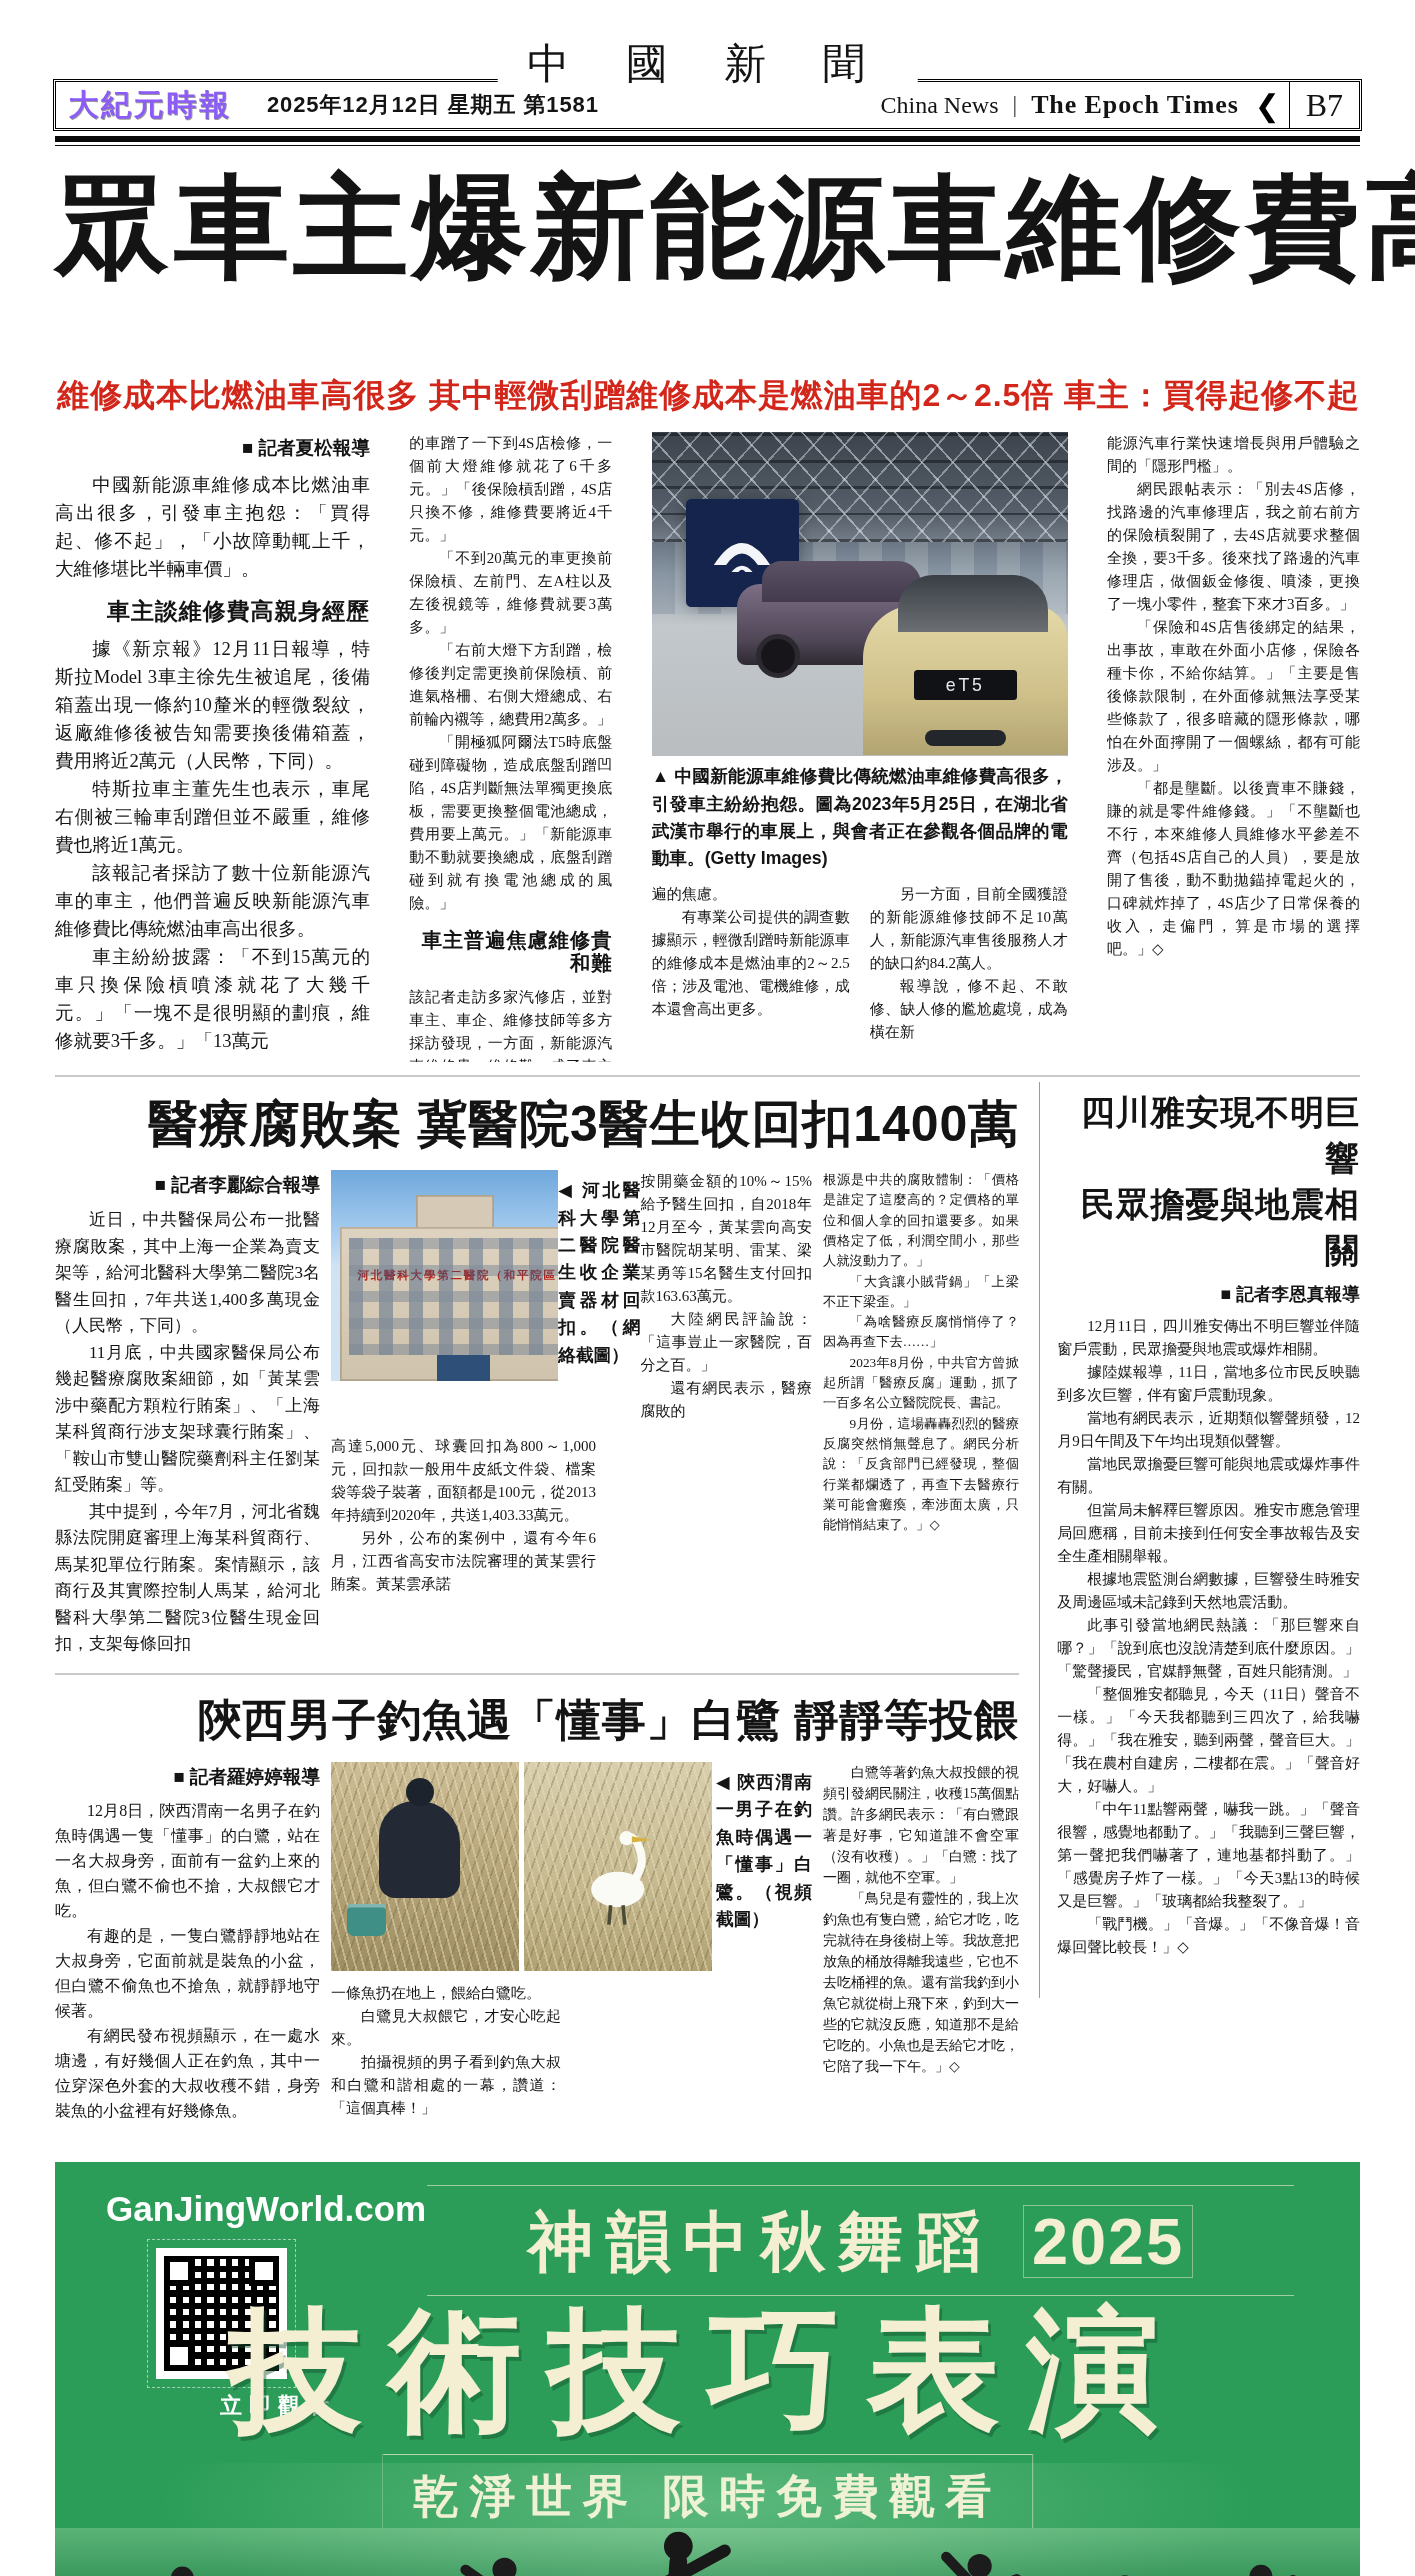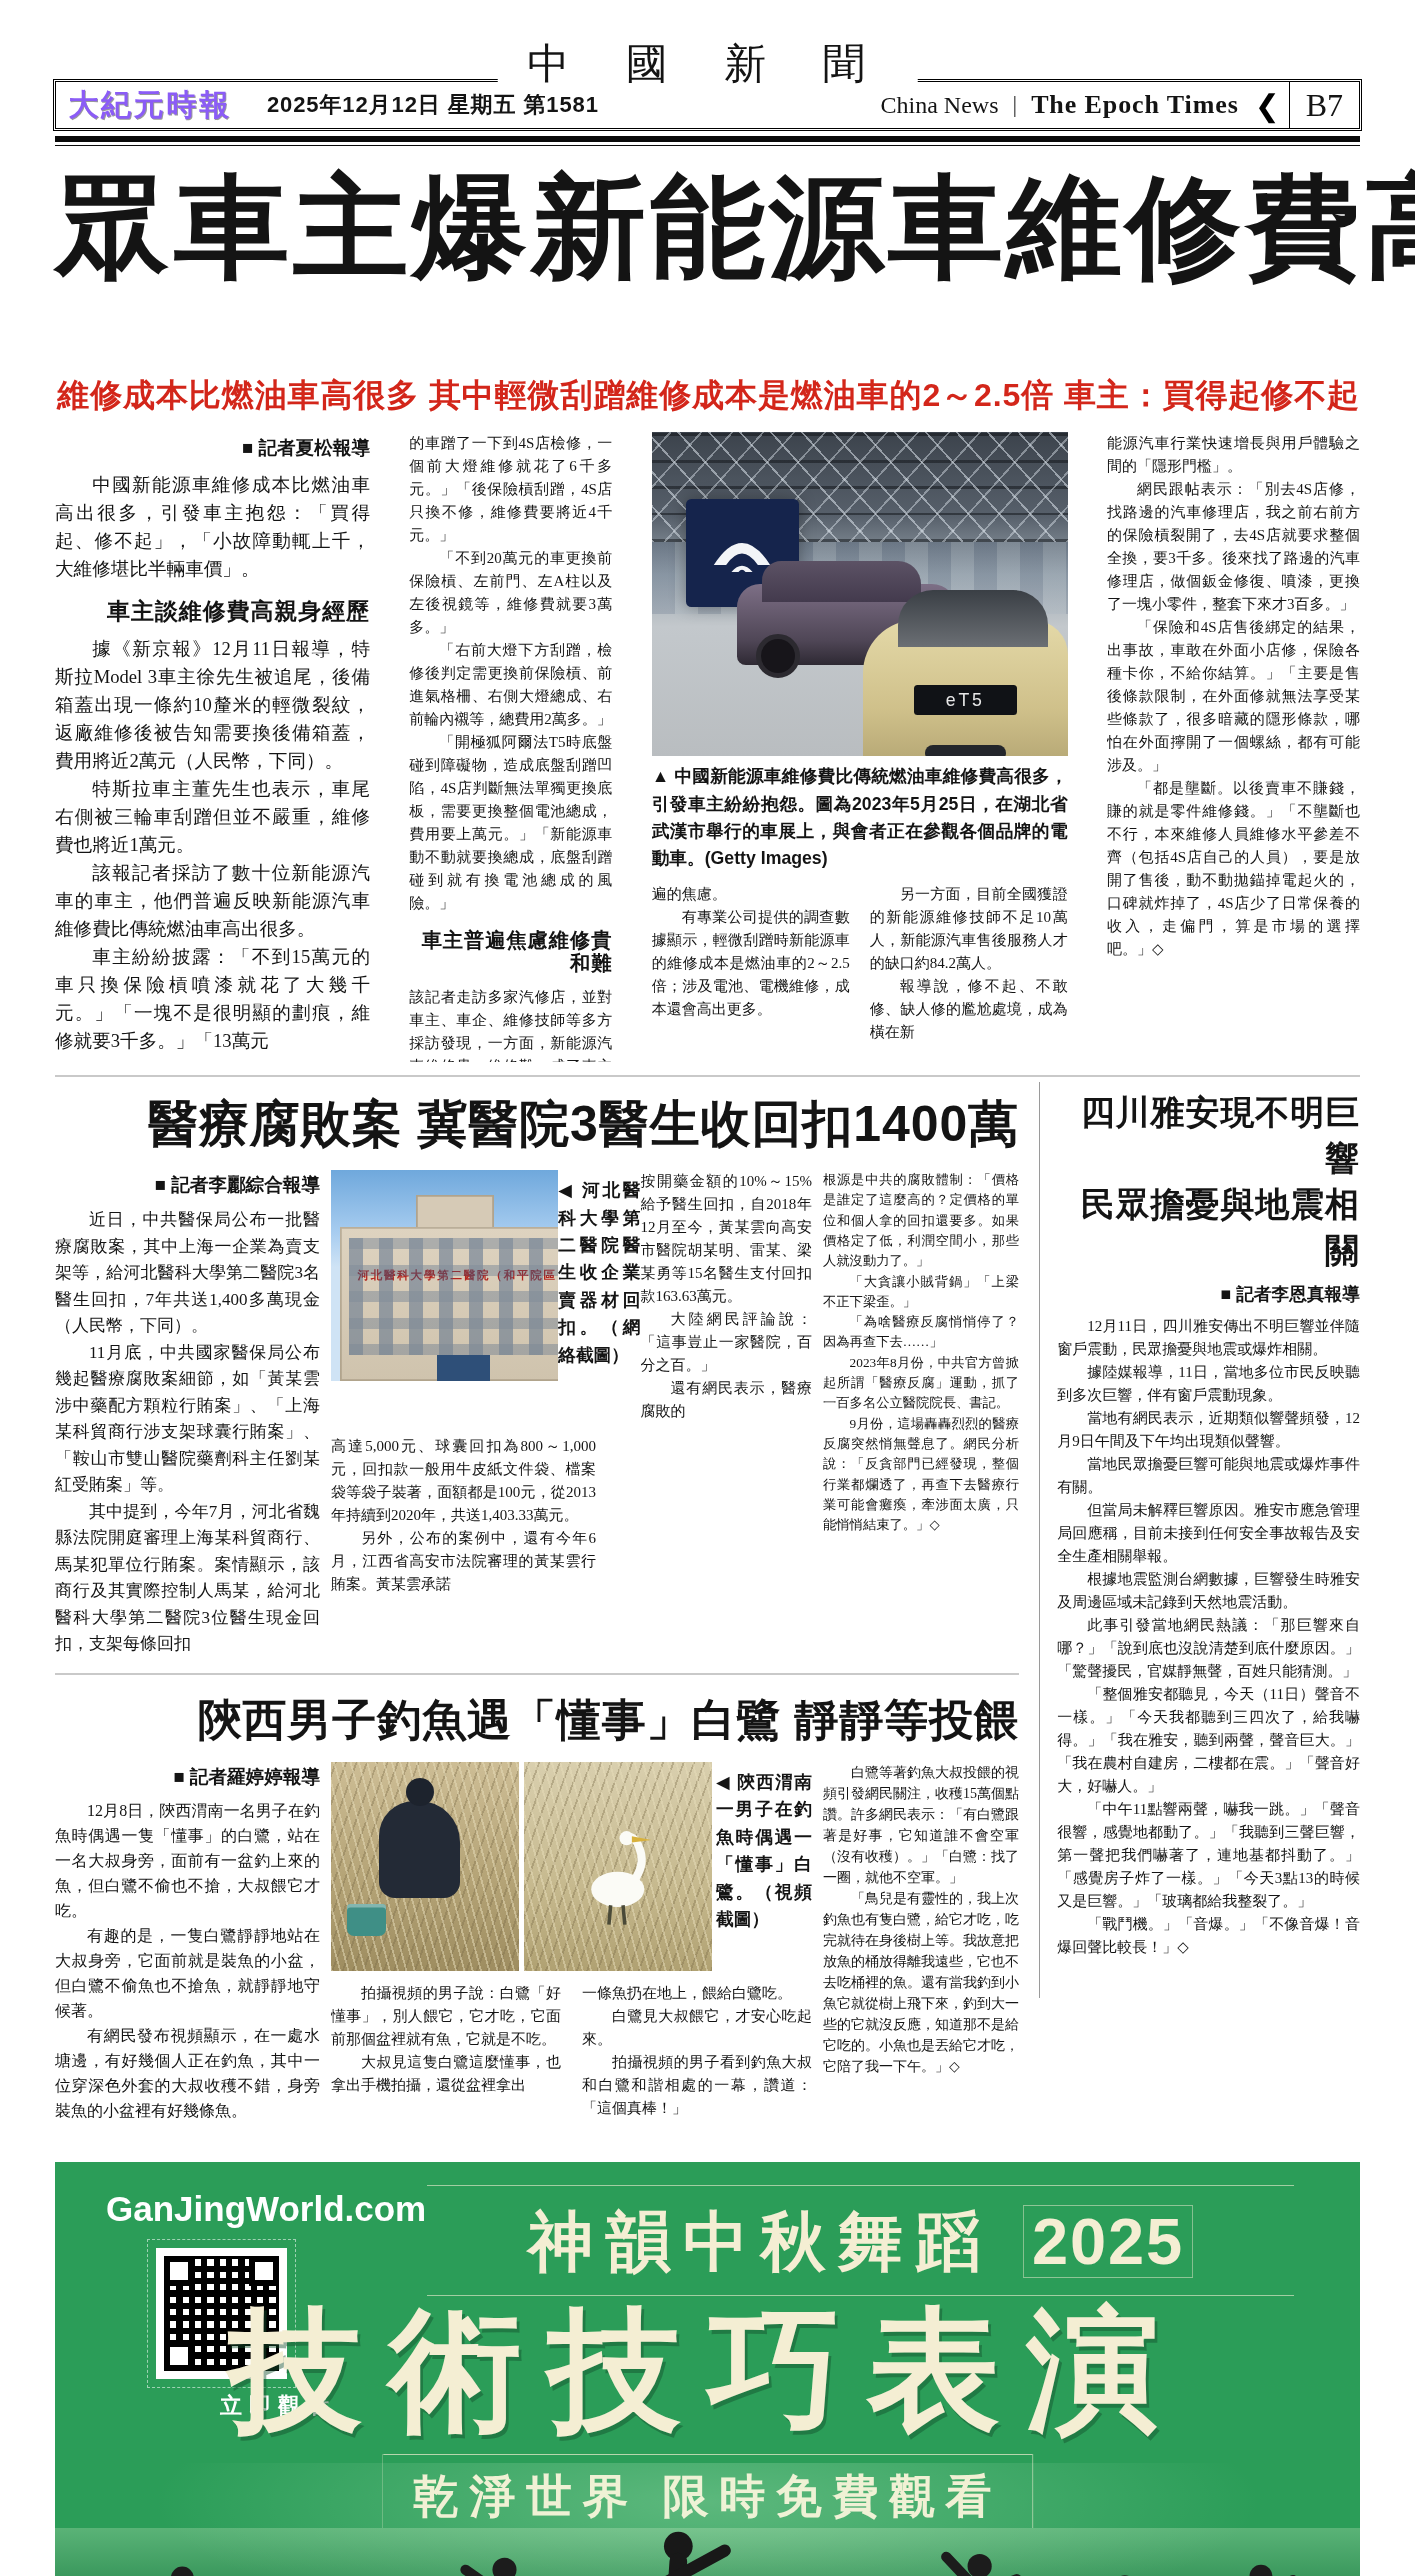--- a/index.html
+++ b/index.html
@@ -55,21 +55,21 @@
       repeating-linear-gradient(0deg, rgba(15,18,22,.5) 0 2.7px, transparent 2.7px 26.5px);}
   .cp-banner{position:absolute; left:34px; top:67px; width:113px; height:108px; background:#15244c; border-radius:5.3px;
     display:flex; align-items:center; justify-content:center; box-shadow:0 0 16px rgba(0,0,0,.35);}
   .cp-hall{position:absolute; left:0; top:34%; width:100%; height:22%;
     background:repeating-linear-gradient(90deg, rgba(70,90,120,.35) 0 23px, rgba(160,175,190,.35) 23px 46px); opacity:.6;}
   .cp-car{position:absolute; border-radius:23px 26.5px 8.8px 8.8px;}
   .cp-car.purple{left:85px; top:152px; width:221px; height:81px; background:linear-gradient(#7d6f86,#4f4656 70%,#2e2933);}
   .cp-car.purple::before{content:""; position:absolute; left:25px; top:-23px; width:159px; height:41px; border-radius:19.5px 23px 0 0; background:linear-gradient(#5c5265,#433a4d);}
   .wheel{position:absolute; bottom:-12.4px; width:34px; height:34px; border-radius:50%; background:#17151a; border:5.3px solid #2c2a30;}
   .wheel.w1{left:19.5px;} .wheel.w2{right:23px;}
-  .cp-car.beige{left:211px; top:188px; width:205px; height:150px; border-radius:53px 35px 0 0; background:linear-gradient(#e4d9a8,#cfc08a 60%,#b2a472);}
+  .cp-car.beige{left:211px; top:173px; width:205px; height:150px; border-radius:53px 35px 0 0; background:linear-gradient(#e4d9a8,#cfc08a 60%,#b2a472);}
   .cp-car.beige::before{content:""; position:absolute; left:35px; top:-30px; width:150px; height:57px; border-radius:35px 35px 0 0; background:linear-gradient(#3a3f45,#6b6f74);}
   .et5-badge{position:absolute; left:51px; top:65px; width:103px; height:30px; background:#101216; color:#e8e8e8;
     font-family:"Liberation Sans",sans-serif; font-size:17.7px; letter-spacing:2.7px; display:flex; align-items:center; justify-content:center; border-radius:3.5px;}
   .cp-grille{position:absolute; left:62px; bottom:8.8px; width:81px; height:16px; border-radius:8.8px; background:#23262b;}
 
   
   .rule-gray{border-top:2.7px solid #c9c9c9; margin:12.4px 0 0;}
 
   
   .mid{display:grid; grid-template-columns:964px 1fr; column-gap:19.5px; margin-top:5.3px;}
@@ -319,24 +319,20 @@
                   <ellipse cx="46" cy="74" rx="30" ry="20" fill="#fbfbf6"></ellipse>
                   <path d="M66 62 Q78 44 70 26 Q66 14 56 14" stroke="#fbfbf6" stroke-width="9" fill="none" stroke-linecap="round"></path>
                   <circle cx="56" cy="16" r="8" fill="#fbfbf6"></circle>
                   <path d="M62 14 L84 18 L62 21 Z" fill="#d8b13c"></path>
                   <path d="M38 92 L36 114 M52 92 L54 114" stroke="#4a4a38" stroke-width="4"></path>
                 </svg>
               </div>
               <div class="caption cap-strip">◀ 陝西渭南一男子在釣魚時偶遇一「懂事」白鷺。（視頻截圖）</div>
             </div>
             <div class="a4-subrow">
-              <div class="a4-subcol">
-                  <p class="para">拍攝視頻的男子說：白鷺「好懂事」，別人餵它，它才吃，它面前那個盆裡就有魚，它就是不吃。</p>
-                  <p class="para">大叔見這隻白鷺這麼懂事，也拿出手機拍攝，還從盆裡拿出</p>
-                </div>
               <div class="a4-subcol cont">
                   <p class="para">一條魚扔在地上，餵給白鷺吃。</p>
                   <p class="para">白鷺見大叔餵它，才安心吃起來。</p>
                   <p class="para">拍攝視頻的男子看到釣魚大叔和白鷺和諧相處的一幕，讚道：「這個真棒！」</p>
                 </div>
             </div>
           </div>
           <div class="a4-col4">
               <p class="para">白鷺等著釣魚大叔投餵的視頻引發網民關注，收穫15萬個點讚。許多網民表示：「有白鷺跟著是好事，它知道誰不會空軍（沒有收穫）。」「白鷺：找了一圈，就他不空軍。」</p>
               <p class="para">「鳥兒是有靈性的，我上次釣魚也有隻白鷺，給它才吃，吃完就待在身後樹上等。我故意把放魚的桶放得離我遠些，它也不去吃桶裡的魚。還有當我釣到小魚它就從樹上飛下來，釣到大一些的它就沒反應，知道那不是給它吃的。小魚也是丟給它才吃，它陪了我一下午。」◇</p>

